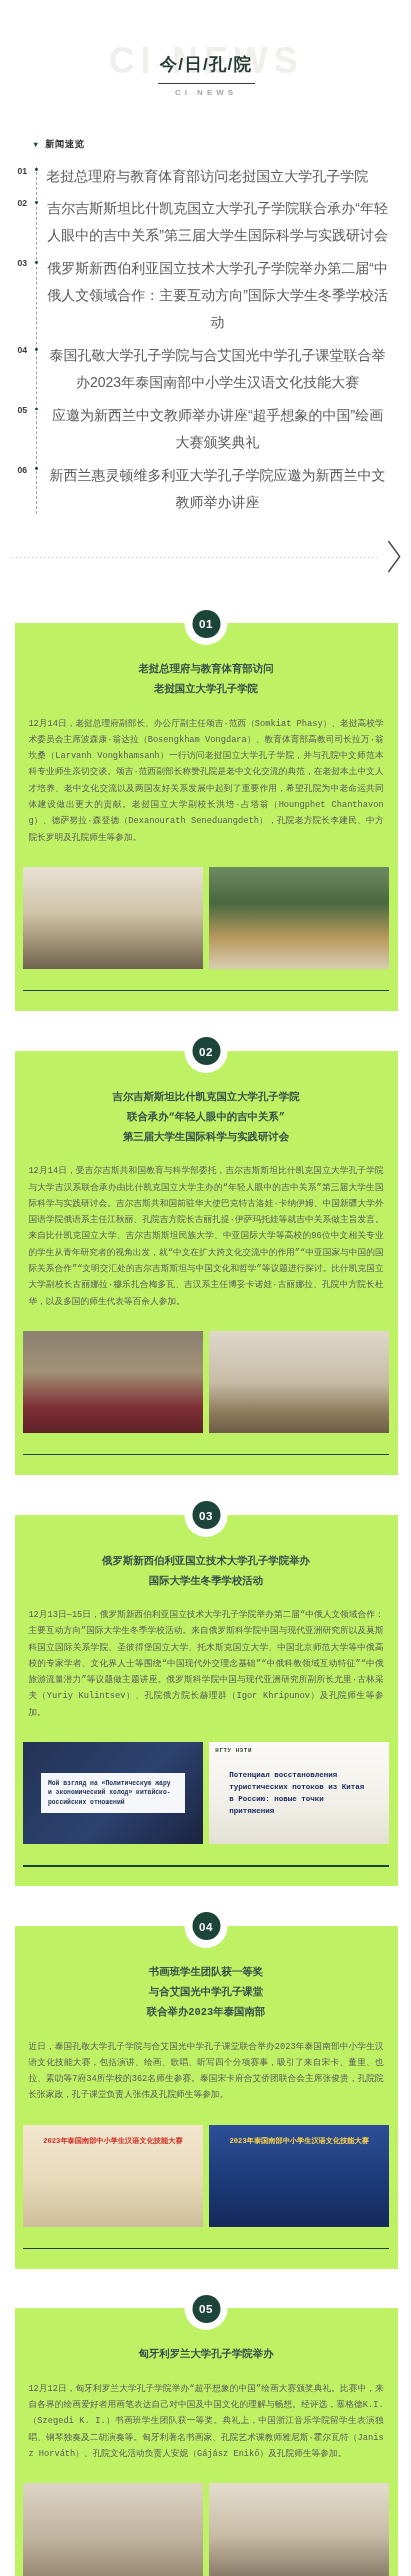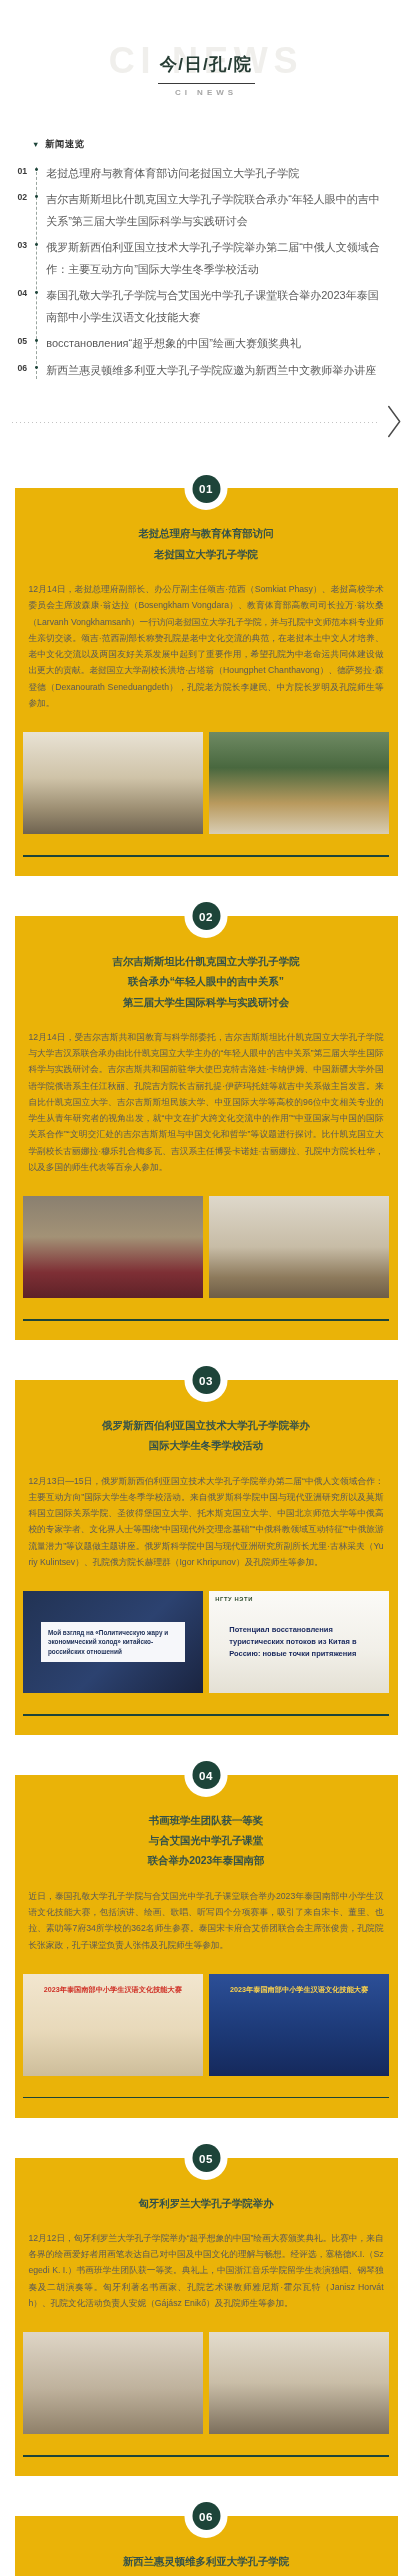--- a/index.html
+++ b/index.html
@@ -17,34 +17,34 @@
   
   .quick{margin:27px 23px 0 17.4px;}
   .quick-header{display:flex;align-items:center;gap:5.8px;margin:0 0 11.6px 14.5px;}
   .tri{color:#1d4439;font-size:7.5px;line-height:1;}
   .quick-title{font-size:9.3px;font-weight:bold;color:#2f2f2f;letter-spacing:0.6px;}
   .quick-items{list-style:none;margin:0;padding:0;position:relative;}
   .quick-items::before{content:"";position:absolute;left:19px;top:4.6px;bottom:2.3px;border-left:0.6px dashed #9aa6a0;}
   .quick-item{position:relative;display:flex;margin-bottom:5.2px;}
   .qnum{width:19px;flex:none;font-weight:bold;color:#3c3c3c;font-size:8.7px;line-height:1.95;}
   .qdot{position:absolute;left:18px;top:5.8px;width:2.9px;height:2.9px;border-radius:50%;background:#1d4439;}
-  .qtext{padding-left:9.8px;color:#595959;font-size:11px;line-height:1.95;}
+  .qtext{padding-left:9.8px;color:#595959;font-size:14px;line-height:1.95;text-align:center;}
 
   
   .divider{display:flex;align-items:center;margin:23px 10.4px 27px 11.6px;height:36px;}
   .dotline{flex:1;height:1.2px;background-image:repeating-linear-gradient(90deg,#c3c3c3 0 1.2px,transparent 1.2px 4px);margin-right:7px;}
   .chev{flex:none;}
 
   
   .card-wrap{position:relative;margin:0 14.5px 18.5px;padding-top:21px;}
   .badge{position:absolute;top:0;left:50%;transform:translateX(-50%);width:43px;height:43px;border-radius:50%;
          background:#fff;z-index:2;display:flex;align-items:center;justify-content:center;}
   .badge-inner{width:28px;height:28px;border-radius:50%;background:#1d4439;display:flex;align-items:center;justify-content:center;}
   .badge-num{color:#fff;font-weight:bold;font-size:11.6px;letter-spacing:0.6px;}
-  .card{background:#eab308;padding:36px 12.7px 15px;}
+  .card{background:#bef264;padding:36px 12.7px 15px;font-family:Liberation Mono, monospace;}
   .card-title{margin:0 0 16px;text-align:center;color:#33514a;font-size:10.4px;line-height:1.95;font-weight:bold;}
   .card-body{margin:0 1.2px 21px;color:#595959;font-size:8.7px;line-height:1.87;text-align:justify;word-break:break-all;}
   .photos{display:flex;gap:5.8px;margin:0 -4.6px;}
   .photo{position:relative;flex:1;height:102px;margin:0;overflow:hidden;display:flex;align-items:center;
          justify-content:center;text-align:left;padding:7px;box-sizing:border-box;}
   .photo-caption{font-size:6.4px;line-height:1.5;}
   .photo-label{position:absolute;top:5.2px;left:6.4px;font-size:5.8px;font-weight:bold;color:#2f4d2f;letter-spacing:0.6px;}
   .card-rule{height:1.7px;background:#1d4439;margin:21px -4.6px 4.6px;}
 
   
@@ -101,21 +101,21 @@
 
   <li class="quick-item">
     <span class="qnum">04</span>
     <span class="qdot"></span>
     <span class="qtext">泰国孔敬大学孔子学院与合艾国光中学孔子课堂联合举办2023年泰国南部中小学生汉语文化技能大赛</span>
   </li>
 
   <li class="quick-item">
     <span class="qnum">05</span>
     <span class="qdot"></span>
-    <span class="qtext">восстановления“超乎想象的中国”绘画大赛颁奖典礼</span>
+    <span class="qtext">应邀为新西兰中文教师举办讲座“超乎想象的中国”绘画大赛颁奖典礼</span>
   </li>
 
   <li class="quick-item">
     <span class="qnum">06</span>
     <span class="qdot"></span>
     <span class="qtext">新西兰惠灵顿维多利亚大学孔子学院应邀为新西兰中文教师举办讲座</span>
   </li>
 </ol>
   </section>
 

